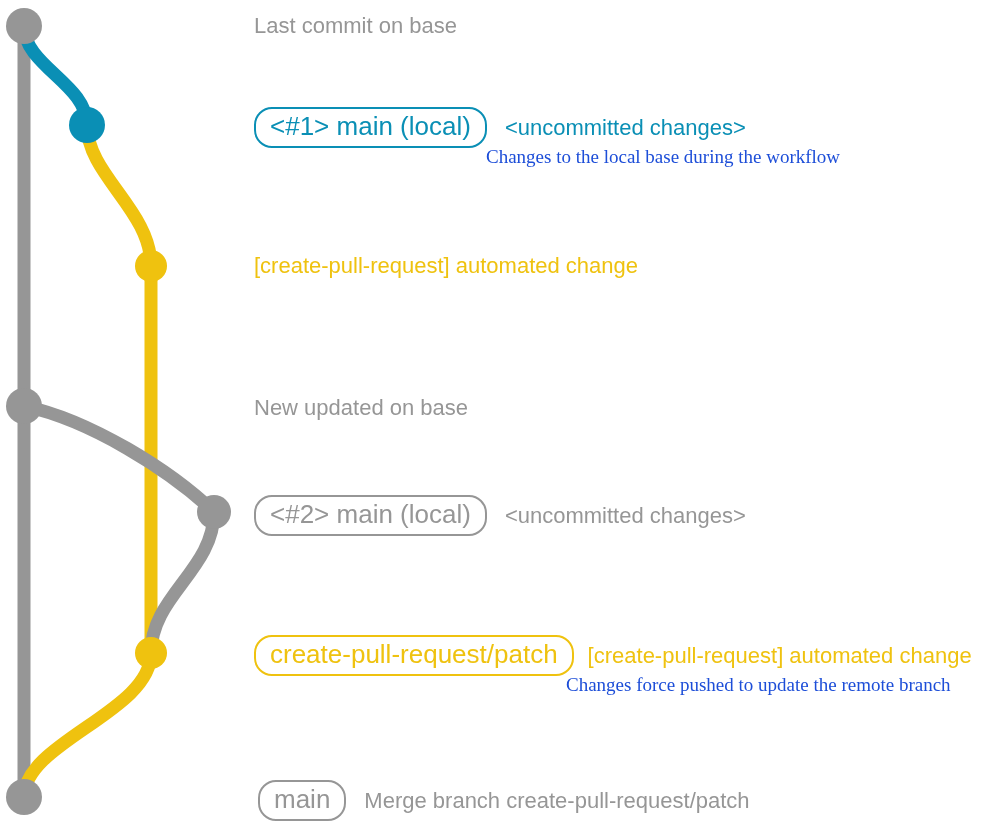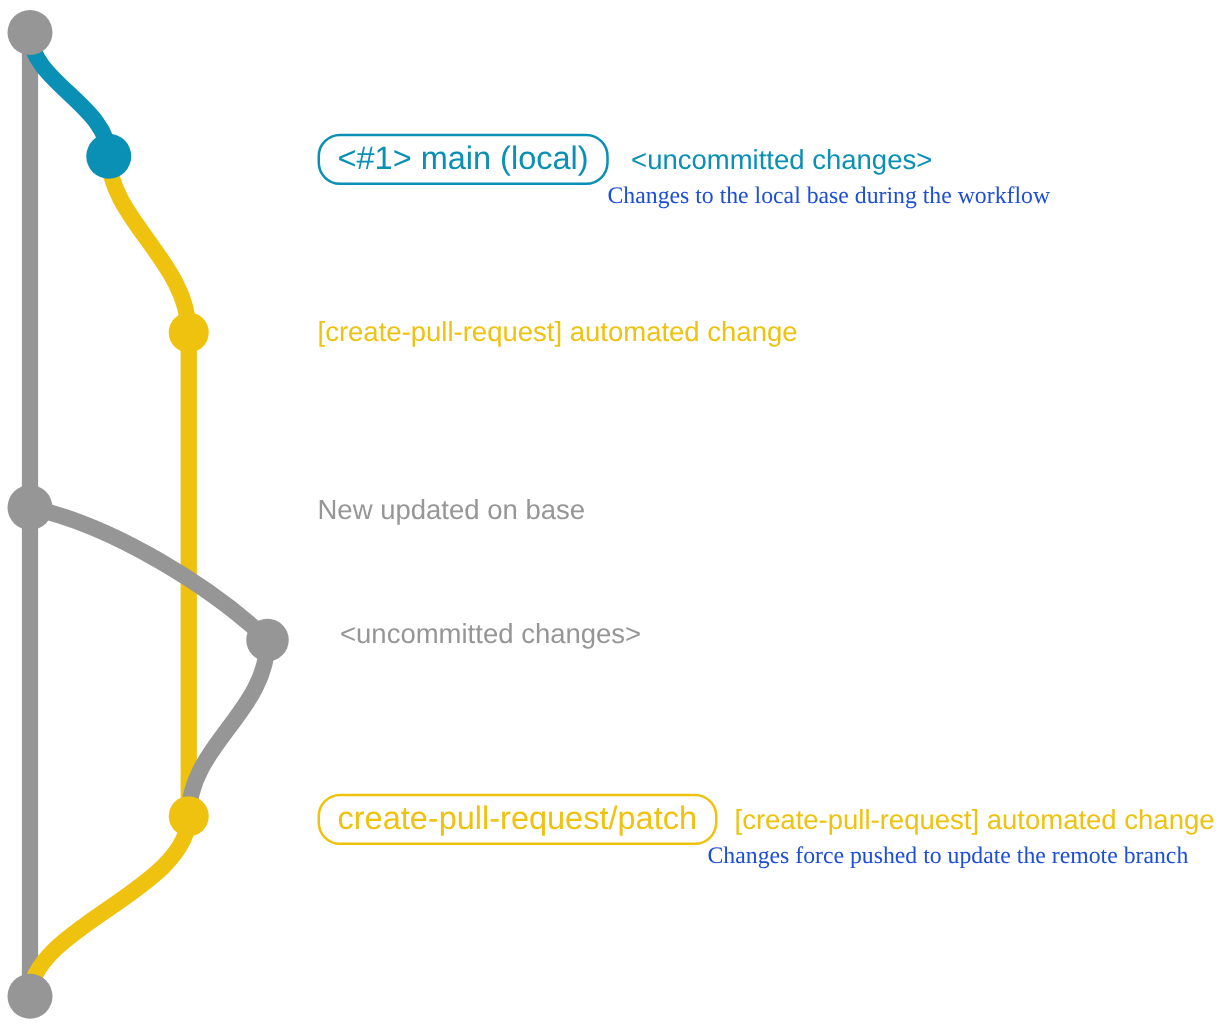--- a/index.html
+++ b/index.html
@@ -89,38 +89,45 @@
 
     <circle cx="24" cy="26" r="18" fill="#969696"></circle>
     <circle cx="87" cy="125" r="18" fill="#0a8fb5"></circle>
     <circle cx="151" cy="266" r="16" fill="#efc20f"></circle>
     <circle cx="24" cy="406" r="18" fill="#969696"></circle>
     <circle cx="214" cy="512" r="17" fill="#969696"></circle>
     <circle cx="151" cy="653" r="16" fill="#efc20f"></circle>
     <circle cx="24" cy="797" r="18" fill="#969696"></circle>
   </svg>
 
+  <div class="plain-label c-gray" style="left:254px; top:14px;">Last commit on base</div>
 
   <div class="row" style="left:254px; top:107px;">
     <span class="pill c-teal">&lt;#1&gt; main (local)</span>
     <span class="gap-md"></span>
     <span class="subject c-teal">&lt;uncommitted changes&gt;</span>
   </div>
   <div class="desc" style="left:486px; top:147px;">Changes to the local base during the workflow</div>
 
   <div class="plain-label c-gold" style="left:254px; top:254px;">[create-pull-request] automated change</div>
 
   <div class="plain-label c-gray" style="left:254px; top:396px;">New updated on base</div>
 
   <div class="row" style="left:254px; top:495px;">
+    <span class="pill c-gray">&lt;#2&gt; main (local)</span>
     <span class="gap-md"></span>
     <span class="subject c-gray">&lt;uncommitted changes&gt;</span>
   </div>
 
   <div class="row" style="left:254px; top:635px;">
     <span class="pill c-gold">create-pull-request/patch</span>
     <span class="gap-sm"></span>
     <span class="subject c-gold">[create-pull-request] automated change</span>
   </div>
   <div class="desc" style="left:566px; top:675px;">Changes force pushed to update the remote branch</div>
 
+  <div class="row" style="left:258px; top:780px;">
+    <span class="pill c-gray">main</span>
+    <span class="gap-md"></span>
+    <span class="subject c-gray">Merge branch create-pull-request/patch</span>
+  </div>
 
 </div>
 
 </body></html>

